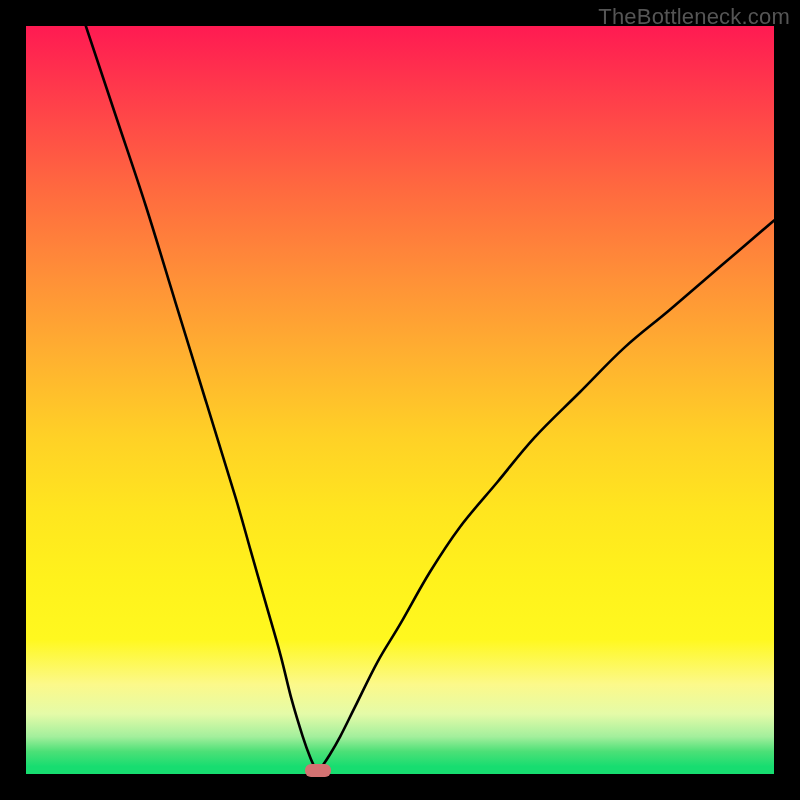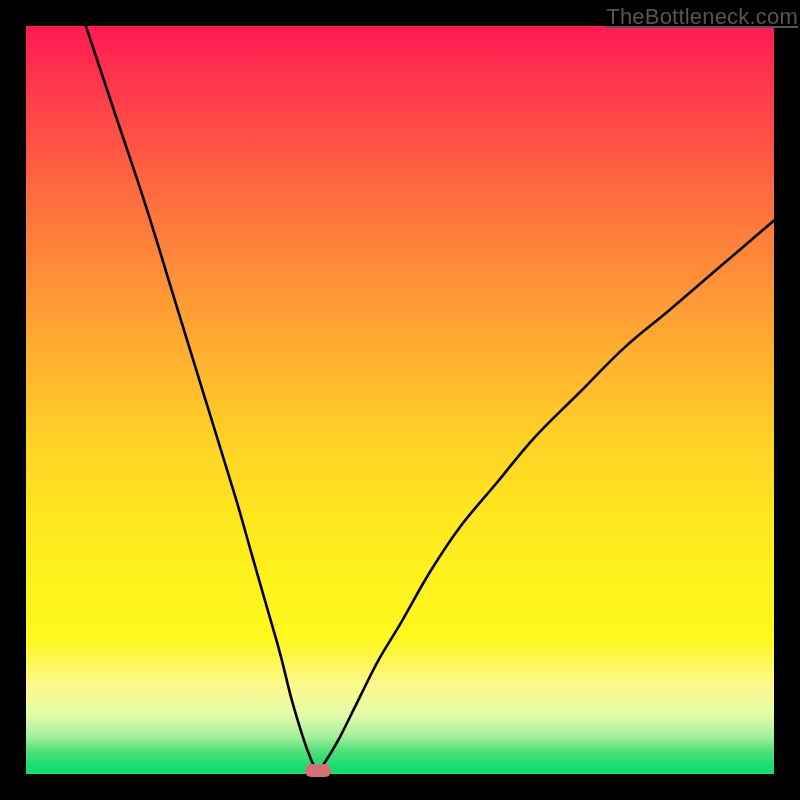--- a/index.html
+++ b/index.html
@@ -32,26 +32,25 @@
       #e4fba8 92%,
       #a3ef9c 95%,
       #4ce077 97%,
       #17dd70 99%,
       #17dd70 100%
     );
   }
   .watermark {
     position: absolute;
     top: 4px;
-    right: 2px;
+    right: 10px;
     color: #555;
     font-size: 22px;
     letter-spacing: 0.2px;
     z-index: 5;
-    text-decoration: underline;
   }
   svg {
     position: absolute;
     left: 26px;
     top: 26px;
     width: 748px;
     height: 748px;
   }
   .marker {
     position: absolute;

